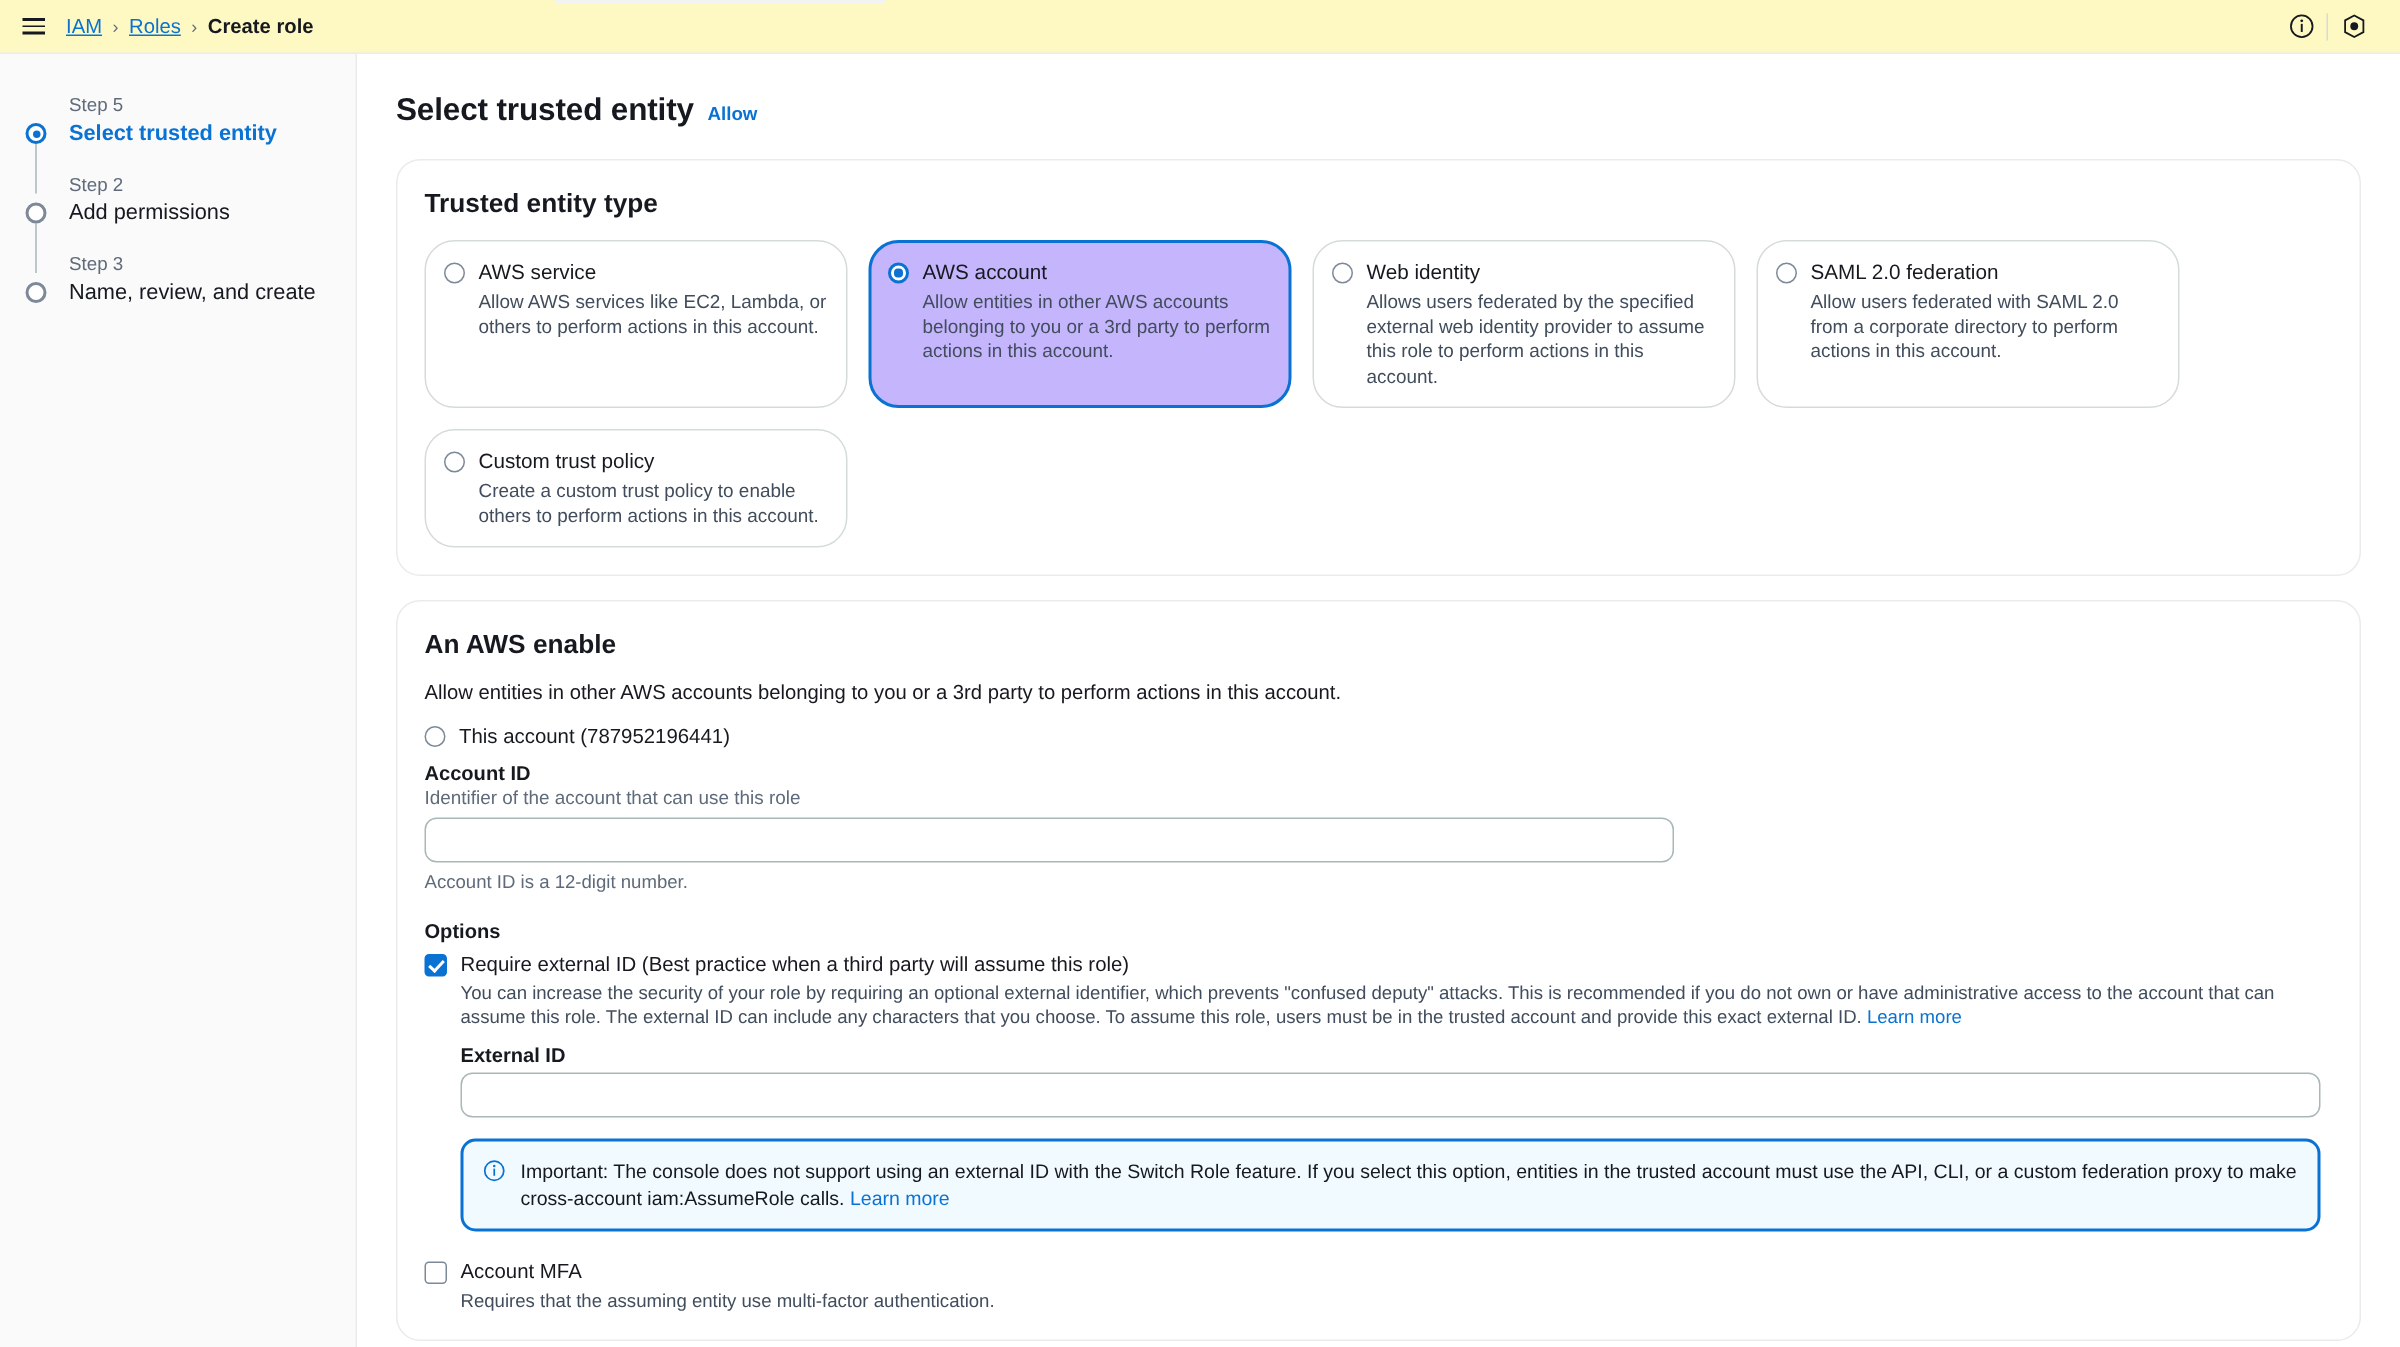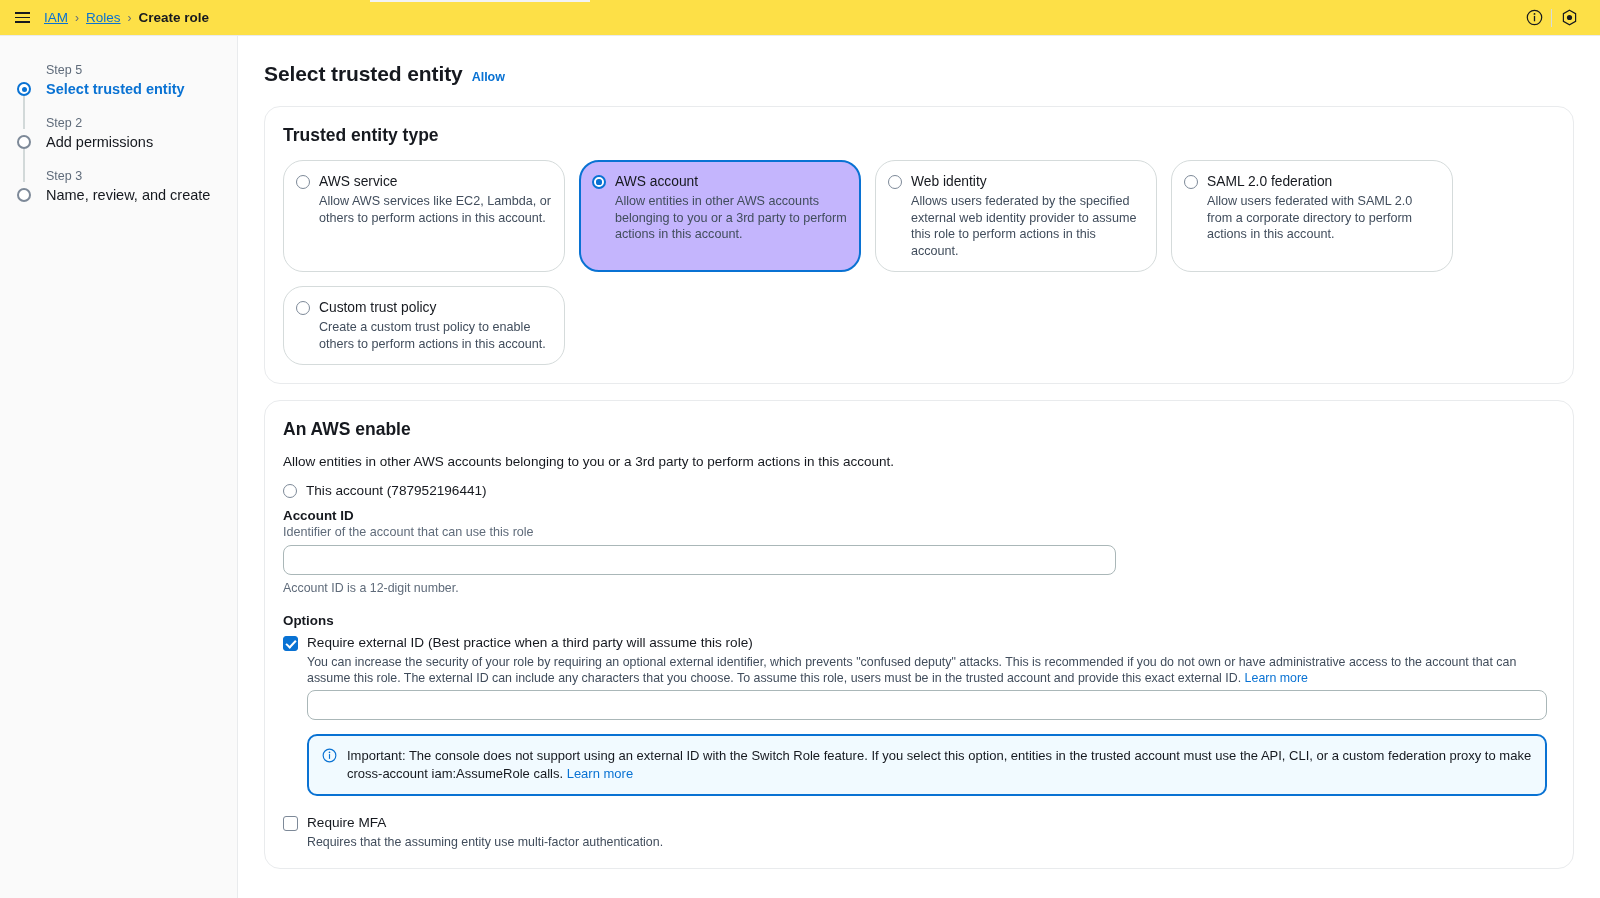--- a/index.html
+++ b/index.html
@@ -9,21 +9,21 @@
     font-family: "Liberation Sans", sans-serif;
     font-size: 14px;
     color: #16191f;
     background: #ffffff;
     overflow: hidden;
   }
 
   
   .topbar {
     height: 36px;
-    background: #fde047;
+    background: #fef9c3;
     border-bottom: 1px solid #e9ebed;
     display: flex;
     align-items: center;
     padding: 0 14px 0 10px;
     position: relative;
   }
   .hamburger {
     width: 24px; height: 24px;
     display: flex; flex-direction: column; justify-content: center;
     gap: 3px; align-items: center;
@@ -309,20 +309,21 @@
 
       <div class="check-row">
         <div class="checkbox checked"></div>
         <div>
           <div class="check-main">Require external ID (Best practice when a third party will assume this role)</div>
           <div class="check-desc">
             <span>You can increase the security of your role by requiring an optional external identifier, which prevents "confused deputy" attacks. This is recommended if you do not own or have administrative access to the account that can assume this role. The external ID can include any characters that you choose. To assume this role, users must be in the trusted account and provide this exact external ID.</span>
             <span class="inline-link">Learn more</span>
           </div>
 
+          <div class="field-label">External ID</div>
           <input class="text-input wide" type="text" style="margin-top: 4px;" value="">
 
           <div class="alert">
             <div class="alert-icon">
               <svg width="15" height="15" viewBox="0 0 17 17">
                 <circle cx="8.5" cy="8.5" r="7.2" fill="none" stroke="#0972d3" stroke-width="1.3"></circle>
                 <circle cx="8.5" cy="4.9" r="0.95" fill="#0972d3"></circle>
                 <rect x="7.85" y="6.9" width="1.3" height="5.4" fill="#0972d3"></rect>
               </svg>
             </div>
@@ -330,21 +331,21 @@
               <span>Important: The console does not support using an external ID with the Switch Role feature. If you select this option, entities in the trusted account must use the API, CLI, or a custom federation proxy to make cross-account iam:AssumeRole calls.</span>
               <span class="inline-link">Learn more</span>
             </div>
           </div>
         </div>
       </div>
 
       <div class="check-row" style="margin-top:18px;">
         <div class="checkbox"></div>
         <div>
-          <div class="check-main">Require MFA</div>
+          <div class="check-main">Account MFA</div>
           <div class="check-desc">Requires that the assuming entity use multi-factor authentication.</div>
         </div>
       </div>
 
     </div>
 
   </div>
 </div>
 
 </body></html>

